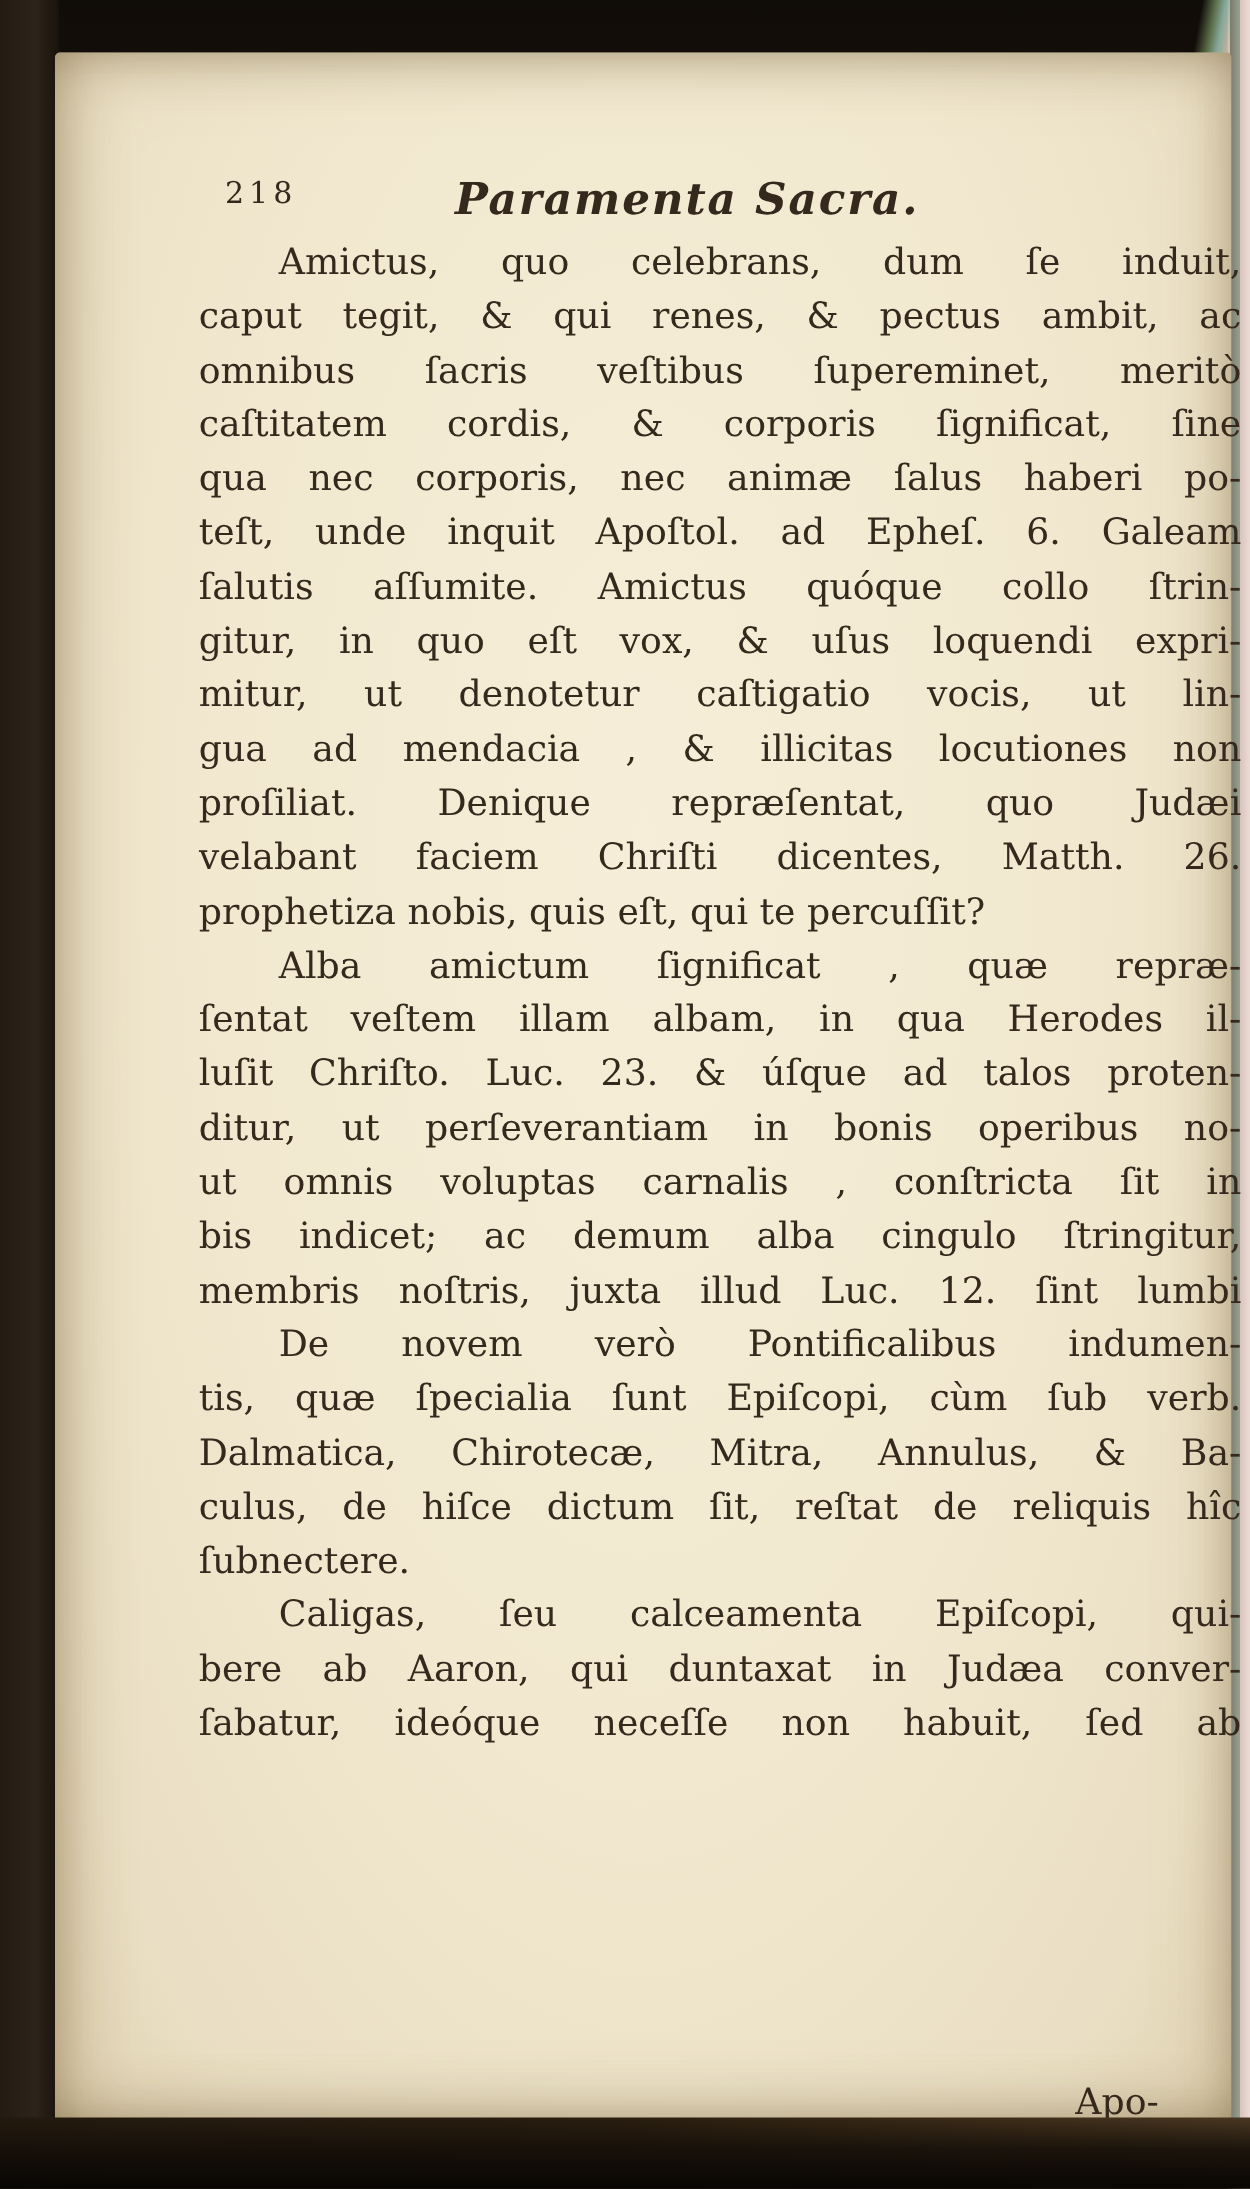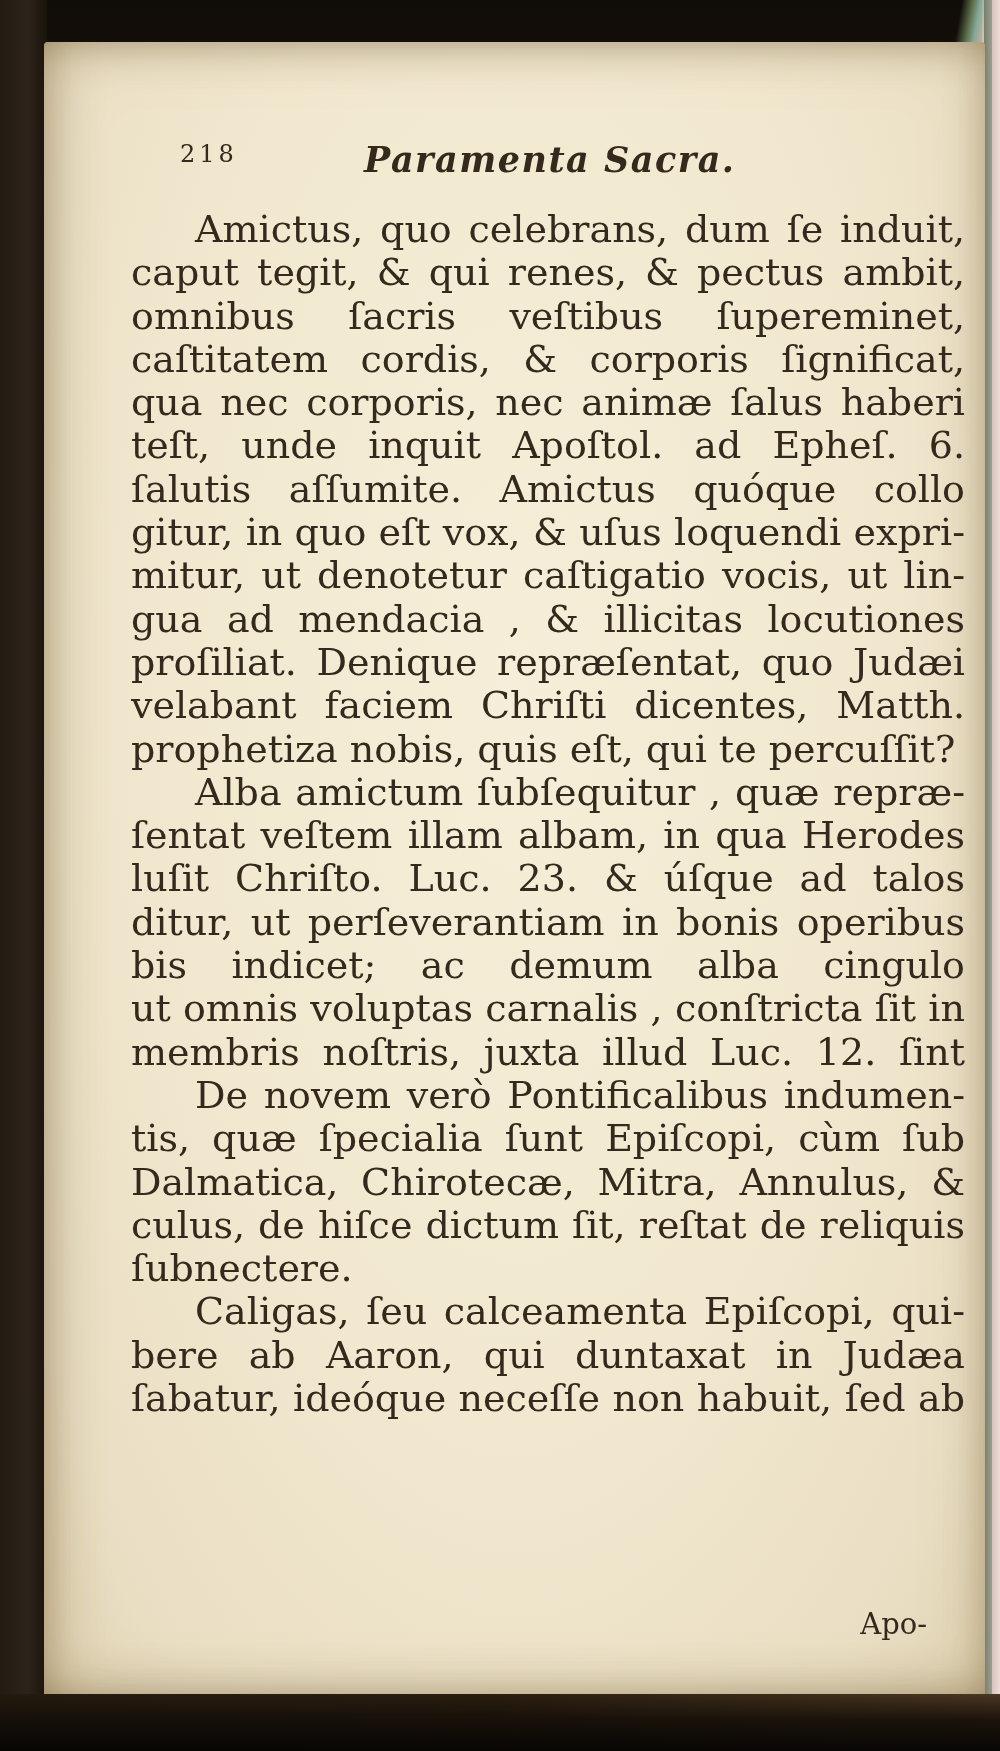--- a/index.html
+++ b/index.html
@@ -50,32 +50,32 @@
   }
   .pagenum {
     position: absolute; left: 136px; top: 98px;
     font-size: 24px; letter-spacing: 4px; color: var(--ink);
   }
   .runtitle {
     position: absolute; left: 320px; top: 97px;
     font-size: 35px; font-style: italic; letter-spacing: 1.5px; color: var(--ink); font-weight: bold;
   }
   .textcol {
-    position: absolute; left: 87px; top: 146px; width: 834px;
-    font-size: 38px; color: var(--ink); margin-top: 20px;
+    position: absolute; left: 115px; top: 146px; width: 834px;
+    font-size: 29px; color: var(--ink);
   }
   .line {
     line-height: 43.3px; height: 43.3px; overflow: hidden;
     text-align: justify; text-align-last: justify;
   }
   .line.nojust { text-align: right; text-align-last: left; }
   .line.indent { text-indent: 64px; }
   .seg-italic { }
   .catchword {
-    position: absolute; right: 58px; top: 1565px;
+    position: absolute; right: 58px; top: 1622px;
     font-size: 29px; color: var(--ink);
   }
 </style>
 </head>
 <body>
 
 <div class="scan">
   <div class="left-strip"></div>
   <div class="edge-gray"></div>
   <div class="edge-pink"></div>
@@ -94,26 +94,26 @@
           <div class="line"><span class="seg-roman">teſt, unde inquit Apoſtol. </span><span class="seg-italic">ad Epheſ. 6.</span><span class="seg-roman"> Galeam</span></div>
           <div class="line"><span class="seg-roman">ſalutis aſſumite. Amictus quóque collo ſtrin-</span></div>
           <div class="line"><span class="seg-roman">gitur, in quo eſt vox, &amp; uſus loquendi expri-</span></div>
           <div class="line"><span class="seg-roman">mitur, ut denotetur caſtigatio vocis, ut lin-</span></div>
           <div class="line"><span class="seg-roman">gua ad mendacia , &amp; illicitas locutiones non</span></div>
           <div class="line"><span class="seg-roman">proſiliat. Denique repræſentat, quo Judæi</span></div>
           <div class="line"><span class="seg-roman">velabant faciem Chriſti dicentes, </span><span class="seg-italic">Matth. 26.</span></div>
           <div class="line nojust"><span class="seg-italic">prophetiza nobis, quis eſt, qui te percuſſit?</span></div>
         </div>
         <div class="paragraph">
-          <div class="line indent"><span class="seg-roman">Alba amictum ſubſequitur , quæ repræ-</span></div>
+          <div class="line indent"><span class="seg-roman">Alba amictum ſignificat , quæ repræ-</span></div>
           <div class="line"><span class="seg-roman">ſentat veſtem illam albam, in qua Herodes il-</span></div>
           <div class="line"><span class="seg-roman">luſit Chriſto. </span><span class="seg-italic">Luc.</span><span class="seg-roman"> 23. &amp; úſque ad talos proten-</span></div>
           <div class="line"><span class="seg-roman">ditur, ut perſeverantiam in bonis operibus no-</span></div>
+          <div class="line"><span class="seg-roman">ut omnis voluptas carnalis , conſtricta ſit in</span></div>
           <div class="line"><span class="seg-roman">bis indicet; ac demum alba cingulo ſtringitur,</span></div>
-          <div class="line"><span class="seg-roman">ut omnis voluptas carnalis , conſtricta ſit in</span></div>
           <div class="line"><span class="seg-roman">membris noſtris, juxta illud </span><span class="seg-italic">Luc.</span><span class="seg-roman"> 12. </span><span class="seg-italic">ſint lumbi</span></div>
         </div>
         <div class="paragraph">
           <div class="line indent"><span class="seg-roman">De novem verò Pontificalibus indumen-</span></div>
           <div class="line"><span class="seg-roman">tis, quæ ſpecialia ſunt Epiſcopi, cùm ſub verb.</span></div>
           <div class="line"><span class="seg-italic">Dalmatica, Chirotecæ, Mitra, Annulus, &amp; Ba-</span></div>
           <div class="line"><span class="seg-italic">culus</span><span class="seg-roman">, de hiſce dictum ſit, reſtat de reliquis hîc</span></div>
           <div class="line nojust"><span class="seg-roman">ſubnectere.</span></div>
         </div>
         <div class="paragraph">

